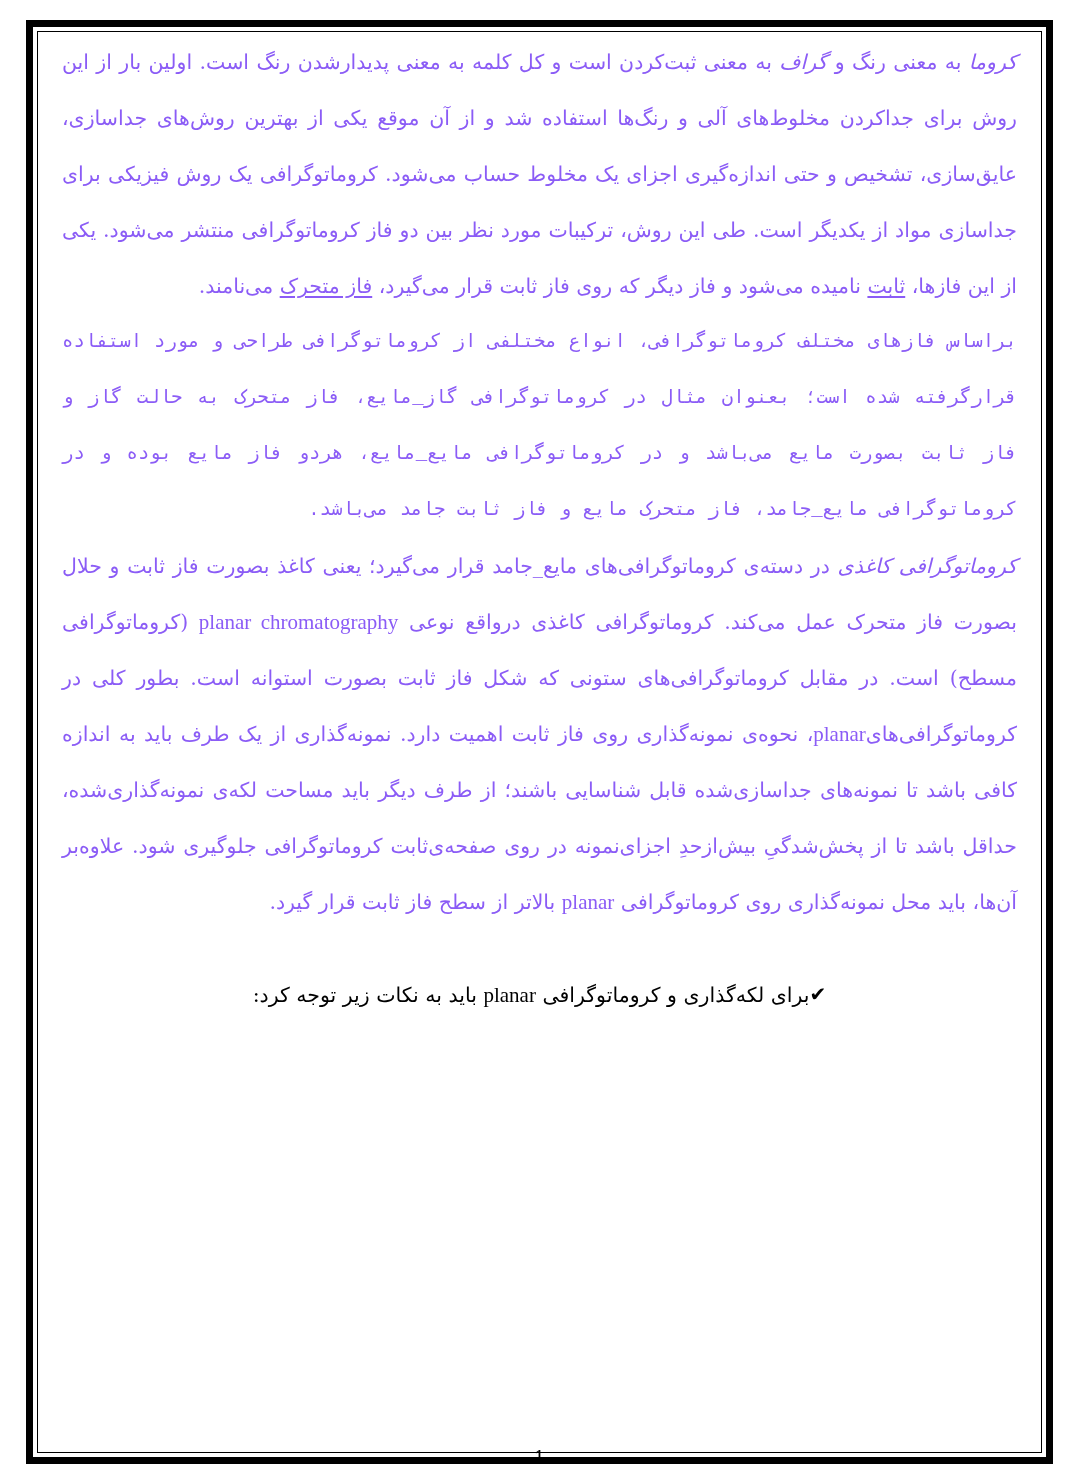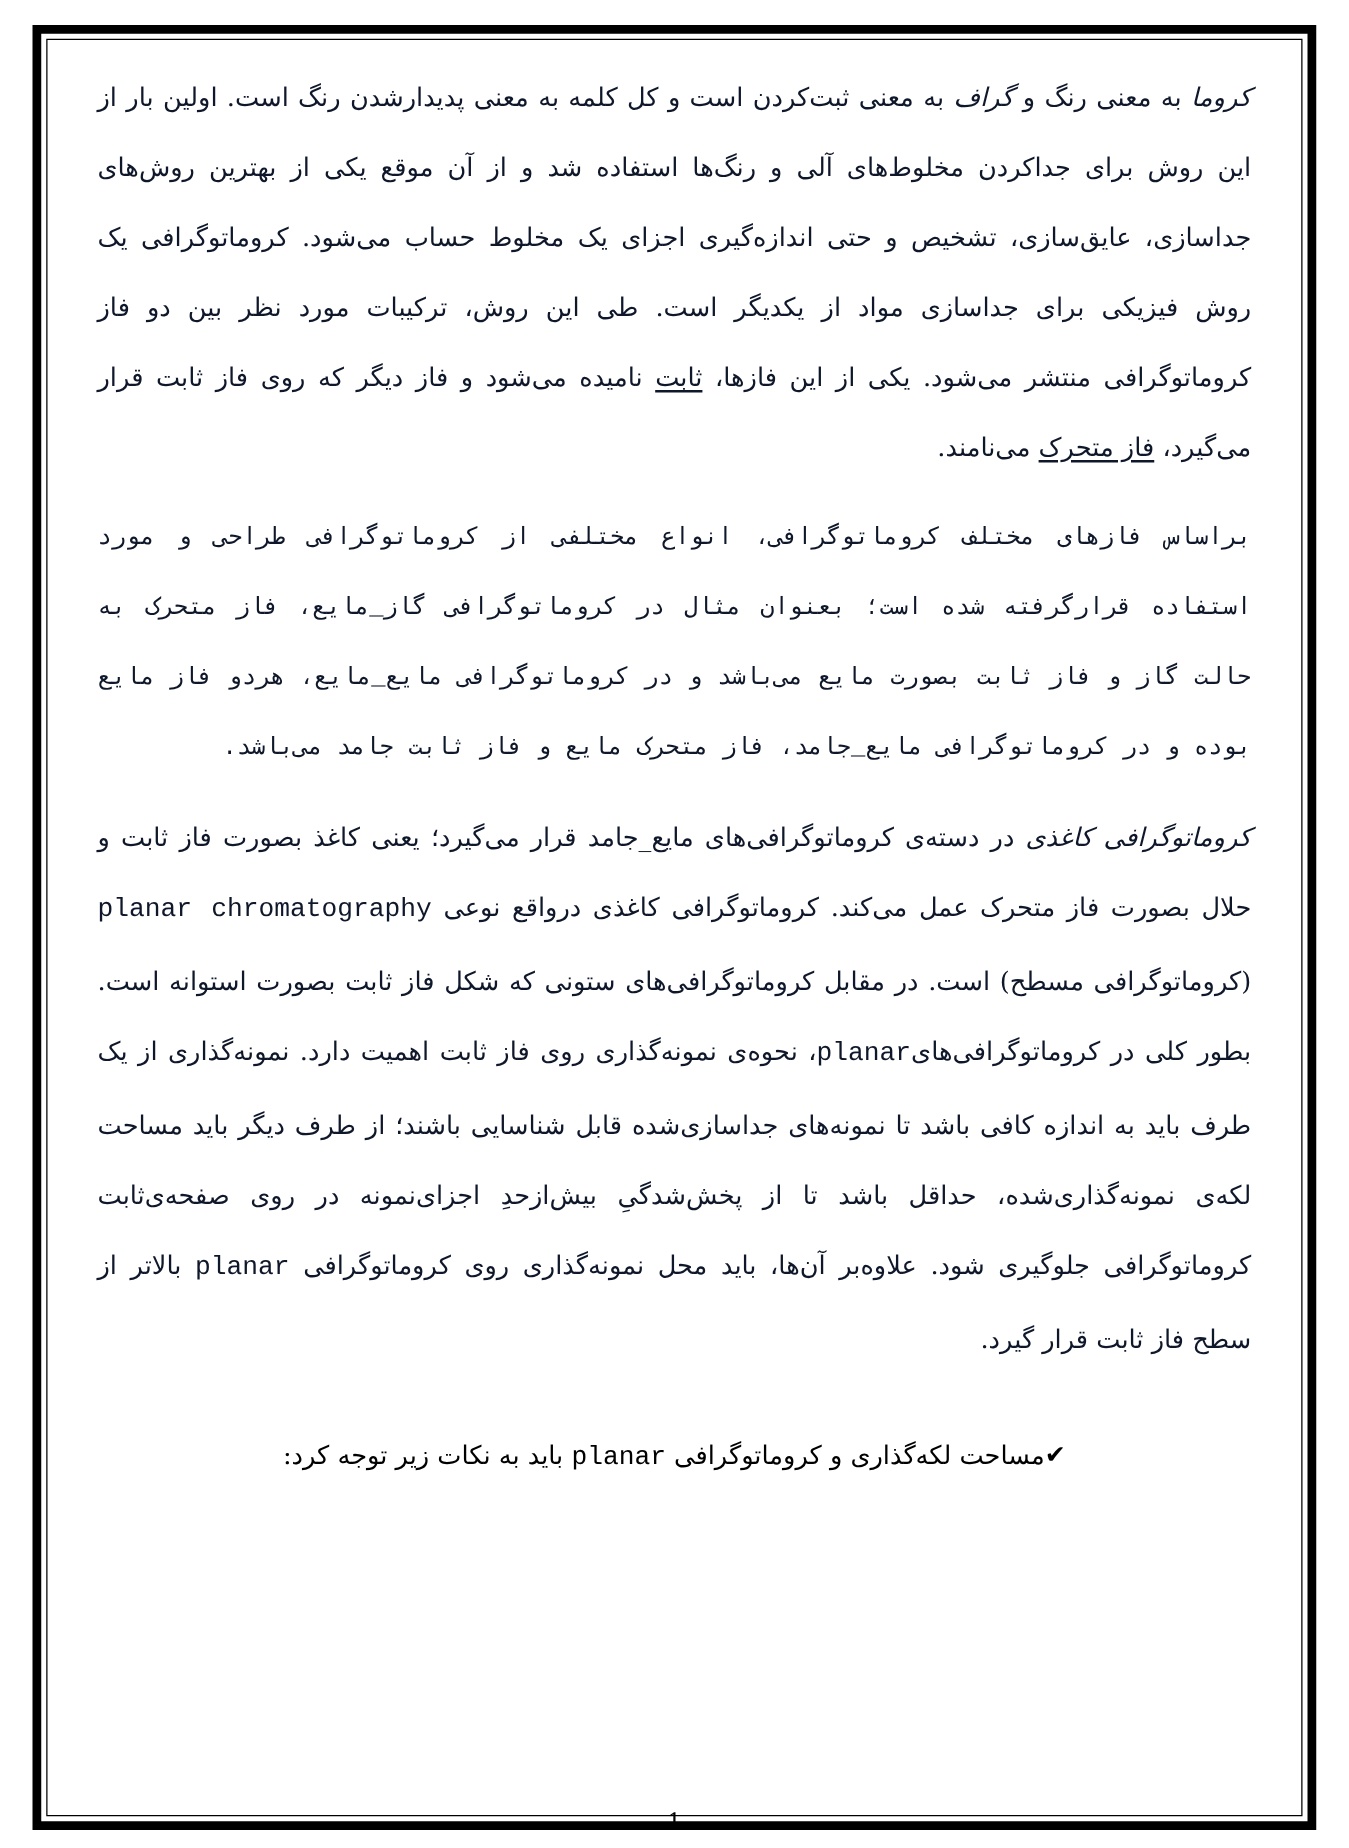--- a/index.html
+++ b/index.html
@@ -54,23 +54,23 @@
     font-size: 26px;
     line-height: 1.2;
     text-align: center;
     margin: 16px 0 0 0;
     padding: 0;
     color: #000;
     letter-spacing: 0;
   }
 
   p.para {
-    margin: 16px;
+    margin: 0;
     padding: 0;
-    color: #0f172a;
+    color: #8b5cf6;
     text-align: justify;
     text-justify: inter-word;
     -webkit-hyphens: none;
     hyphens: none;
   }
 
   
   .para-serif {
     font-family: "DejaVu Serif", "Liberation Serif", serif;
     font-size: 20.5px;
@@ -102,21 +102,21 @@
   }
 
   em.it {
     font-style: italic;
   }
   .u {
     text-decoration: underline;
     text-underline-offset: 3px;
   }
   .latin {
-    font-family: Liberation Mono, monospace;
+    font-family: Liberation Serif, serif;
     font-style: normal;
     direction: ltr;
     unicode-bidi: embed;
     font-size: 21px;
   }
 
   .page-number {
     position: absolute;
     left: 0;
     right: 0;
@@ -141,18 +141,18 @@
     <em class="it">کروما</em><span> به معنی رنگ و </span><em class="it">گراف</em><span> به معنی ثبت‌کردن است و کل کلمه به معنی پدیدارشدن رنگ است. اولین بار از این روش برای جداکردن مخلوط‌های آلی و رنگ‌ها استفاده شد و از آن موقع یکی از بهترین روش‌های جداسازی، عایق‌سازی، تشخیص و حتی اندازه‌گیری اجزای یک مخلوط حساب می‌شود. کروماتوگرافی یک روش فیزیکی برای جداسازی مواد از یکدیگر است. طی این روش، ترکیبات مورد نظر بین دو فاز کروماتوگرافی منتشر می‌شود. یکی از این فازها، </span><span class="u">ثابت</span><span> نامیده می‌شود و فاز دیگر که روی فاز ثابت قرار می‌گیرد، </span><span class="u">فاز متحرک</span><span> می‌نامند.</span>
   </p>
 
   <p class="para para-sans p2">براساس فازهای مختلف کروماتوگرافی، انواع مختلفی از کروماتوگرافی طراحی و مورد استفاده قرارگرفته شده است؛ بعنوان مثال در کروماتوگرافی گاز_مایع، فاز متحرک به حالت گاز و فاز ثابت بصورت مایع می‌باشد و در کروماتوگرافی مایع_مایع، هردو فاز مایع بوده و در کروماتوگرافی مایع_جامد، فاز متحرک مایع و فاز ثابت جامد می‌باشد.</p>
 
   <p class="para para-serif p3">
     <em class="it">کروماتوگرافی کاغذی</em><span> در دسته‌ی کروماتوگرافی‌های مایع_جامد قرار می‌گیرد؛ یعنی کاغذ بصورت فاز ثابت و حلال بصورت فاز متحرک عمل می‌کند. کروماتوگرافی کاغذی درواقع نوعی </span><span class="latin">planar chromatography</span><span> (کروماتوگرافی مسطح) است. در مقابل کروماتوگرافی‌های ستونی که شکل فاز ثابت بصورت استوانه است. بطور کلی در کروماتوگرافی‌های</span><span class="latin">planar</span><span>، نحوه‌ی نمونه‌گذاری روی فاز ثابت اهمیت دارد. نمونه‌گذاری از یک طرف باید به اندازه کافی باشد تا نمونه‌های جداسازی‌شده قابل شناسایی باشند؛ از طرف دیگر باید مساحت لکه‌ی نمونه‌گذاری‌شده، حداقل باشد تا از پخش‌شدگیِ بیش‌ازحدِ اجزای‌نمونه در روی صفحه‌ی‌ثابت کروماتوگرافی جلوگیری شود. علاوه‌بر آن‌ها، باید محل نمونه‌گذاری روی کروماتوگرافی </span><span class="latin">planar</span><span> بالاتر از سطح فاز ثابت قرار گیرد.</span>
   </p>
 
   <p class="bullet-line">
-    <span class="check-mark">✔</span><span>مساحت لکه‌گذاری و کروماتوگرافی </span><span class="latin">planar</span><span> باید به نکات زیر توجه کرد:</span>
+    <span class="check-mark">✔</span><span>برای لکه‌گذاری و کروماتوگرافی </span><span class="latin">planar</span><span> باید به نکات زیر توجه کرد:</span>
   </p>
 
 </div>
 
 <div class="page-number">1</div>
 
 </body></html>

